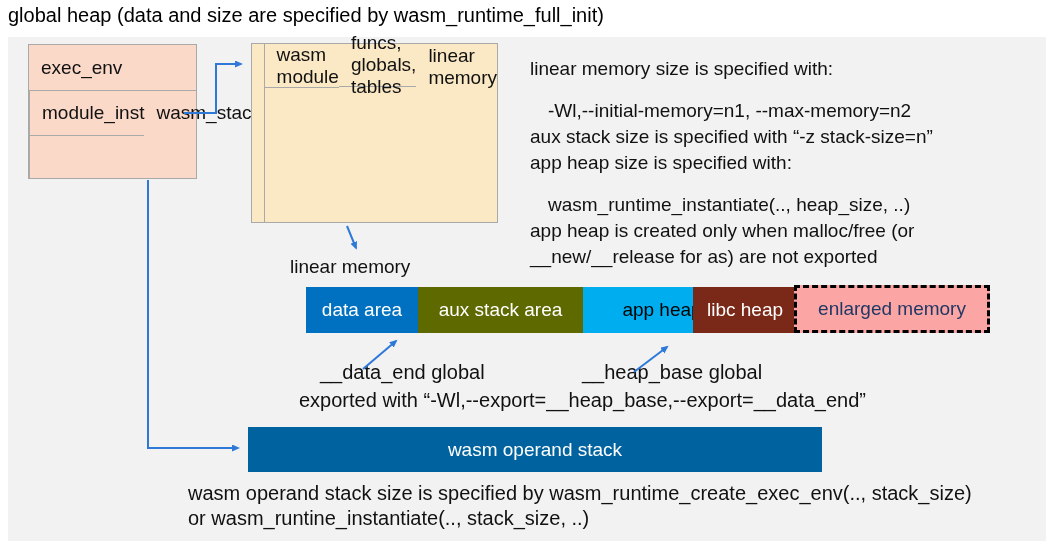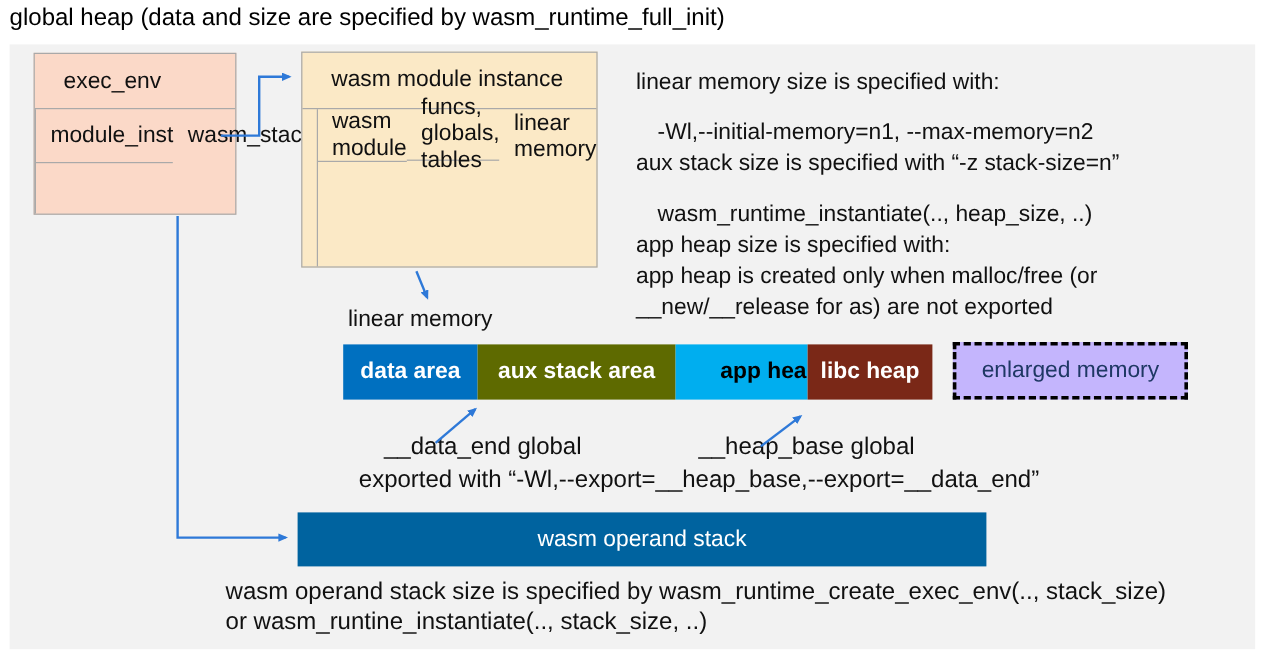--- a/index.html
+++ b/index.html
@@ -6,41 +6,41 @@
     --panel-bg:#F2F2F2; --box-salmon:#FBD9C8; --box-cream:#FBE9C6; --box-border:#A9A9A9;
     --arrow:#2E79D8; --enlarged-text:#1F3864; --operand-stack:#00639F; --text:#111111;
   }
   *{box-sizing:border-box; margin:0; padding:0;}
   body{background:#ffffff; font-family:"Liberation Sans", sans-serif; color:var(--text);}
   #canvas{position:relative; width:1054px; height:547px; background:#ffffff; overflow:hidden;}
   #page-title{position:absolute; left:8px; top:4px; font-size:20px; color:#000; white-space:nowrap;}
   #panel{position:absolute; left:8px; top:37px; width:1038px; height:504px; background:var(--panel-bg);}
 
   .box{position:absolute; border:1px solid var(--box-border); display:flex; flex-direction:column;}
-  .box-header{display:flex; align-items:center; padding-left:24px; font-size:19px; border-bottom:1px solid var(--box-border);}
+  .box-header{display:flex; align-items:center; padding-left:12px; font-size:19px; border-bottom:1px solid var(--box-border);}
   .box-body{display:flex; flex:1; min-height:0;}
   .box-indent{border-right:1px solid var(--box-border);}
   .box-rows{flex:1; display:flex; flex-direction:row;}
   .box-row{display:flex; align-items:center; padding-left:12px; font-size:19px; border-bottom:1px solid var(--box-border);}
   .box-row:last-child{border-bottom:none;}
 
   #exec-env-box{left:28px; top:44px; width:169px; height:135px; background:var(--box-salmon);}
   #exec-env-box .box-header{height:46px;}
   #exec-env-box .box-indent{width:25px;}
   #module-instance-box{left:251px; top:43px; width:247px; height:180px; background:var(--box-cream);}
   #module-instance-box .box-header{height:47px;}
   #module-instance-box .box-indent{width:24px;}
 
   #notes-top{position:absolute; left:530px; top:56px; width:512px; font-size:19px; line-height:26px;}
   #notes-top .line{white-space:nowrap;}
   #notes-top .ind{padding-left:18px;margin-top:16px;}
 
   #lm-label{position:absolute; left:290px; top:256px; font-size:19px;}
 
-  #lm-bar{position:absolute; left:286px; top:287px; height:46px; display:flex;font-weight:bold;}
+  #lm-bar{position:absolute; left:306px; top:287px; height:46px; display:flex;}
   .seg{display:flex; align-items:center; justify-content:center; font-size:19px; white-space:nowrap;}
   #seg-enlarged{position:absolute; left:794px; top:285px; width:196px; height:48px;
     border:3px dashed #000; background:#fff; display:flex; align-items:center; justify-content:center;
     font-size:19px; white-space:nowrap;}
 
   .annot{position:absolute; font-size:20px; white-space:nowrap;}
   #annot-data-end{left:320px; top:361px;}
   #annot-heap-base{left:582px; top:361px;}
   #annot-export{left:299px; top:389px;}
 
@@ -68,50 +68,49 @@
     <div class="box-body">
       <div class="box-indent"></div>
       <div class="box-rows">
         <div class="box-row" style="height:45px;">module_inst</div>
         <div class="box-row" style="height:44px;">wasm_stack</div>
       </div>
     </div>
   </div>
 
   <div class="box" id="module-instance-box">
-    <div class="box-header">wasm module instance</div>
     <div class="box-body">
       <div class="box-indent"></div>
       <div class="box-rows">
         <div class="box-row" style="height:44px;">wasm module</div>
         <div class="box-row" style="height:43px;">funcs, globals, tables</div>
         <div class="box-row" style="height:45px;">linear memory</div>
       </div>
     </div>
   </div>
 
   <div id="notes-top">
     <div class="line">linear memory size is specified with:</div>
     <div class="line ind">-Wl,--initial-memory=n1, --max-memory=n2</div>
     <div class="line">aux stack size is specified with “-z stack-size=n”</div>
+    <div class="line">app heap size is specified with:</div>
     <div class="line ind">wasm_runtime_instantiate(.., heap_size, ..)</div>
-    <div class="line">app heap size is specified with:</div>
     <div class="line">app heap is created only when malloc/free (or</div>
     <div class="line">__new/__release for as) are not exported</div>
   </div>
 
   <div id="lm-label">linear memory</div>
 
   <div id="lm-bar">
     <div class="seg" style="width: 112px; background-color: rgb(0, 112, 192); color: rgb(255, 255, 255);">data area</div>
     <div class="seg" style="width: 165px; background-color: rgb(94, 106, 0); color: rgb(255, 255, 255);">aux stack area</div>
     <div class="seg" style="width: 110px; background-color: rgb(0, 174, 239); color: #000000; padding-left: 48px;">app heap</div>
     <div class="seg" style="width: 104px; background-color: rgb(122, 40, 23); color: rgb(255, 255, 255);">libc heap</div>
   </div>
-  <div id="seg-enlarged" style="background-color: #c4b5fd; color: rgb(31, 56, 100);">enlarged memory</div>
+  <div id="seg-enlarged" style="background-color: #fca5a5; color: rgb(31, 56, 100);">enlarged memory</div>
 
   <div class="annot" id="annot-data-end">__data_end global</div>
   <div class="annot" id="annot-heap-base">__heap_base global</div>
   <div class="annot" id="annot-export">exported with “-Wl,--export=__heap_base,--export=__data_end”</div>
 
   <div id="operand-bar">wasm operand stack</div>
 
   <div id="notes-bottom">
     <div class="line">wasm operand stack size is specified by wasm_runtime_create_exec_env(.., stack_size)</div>
     <div class="line">or wasm_runtine_instantiate(.., stack_size, ..)</div>

